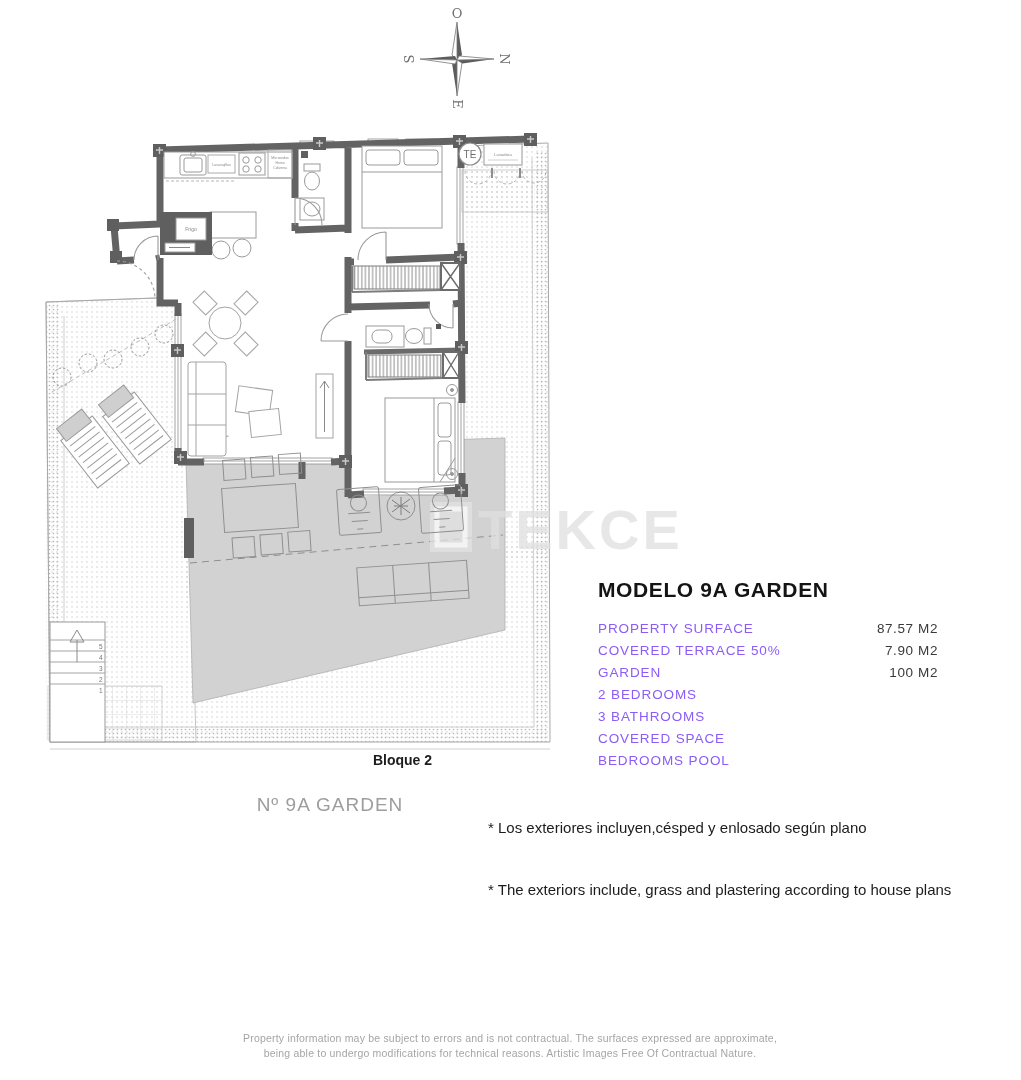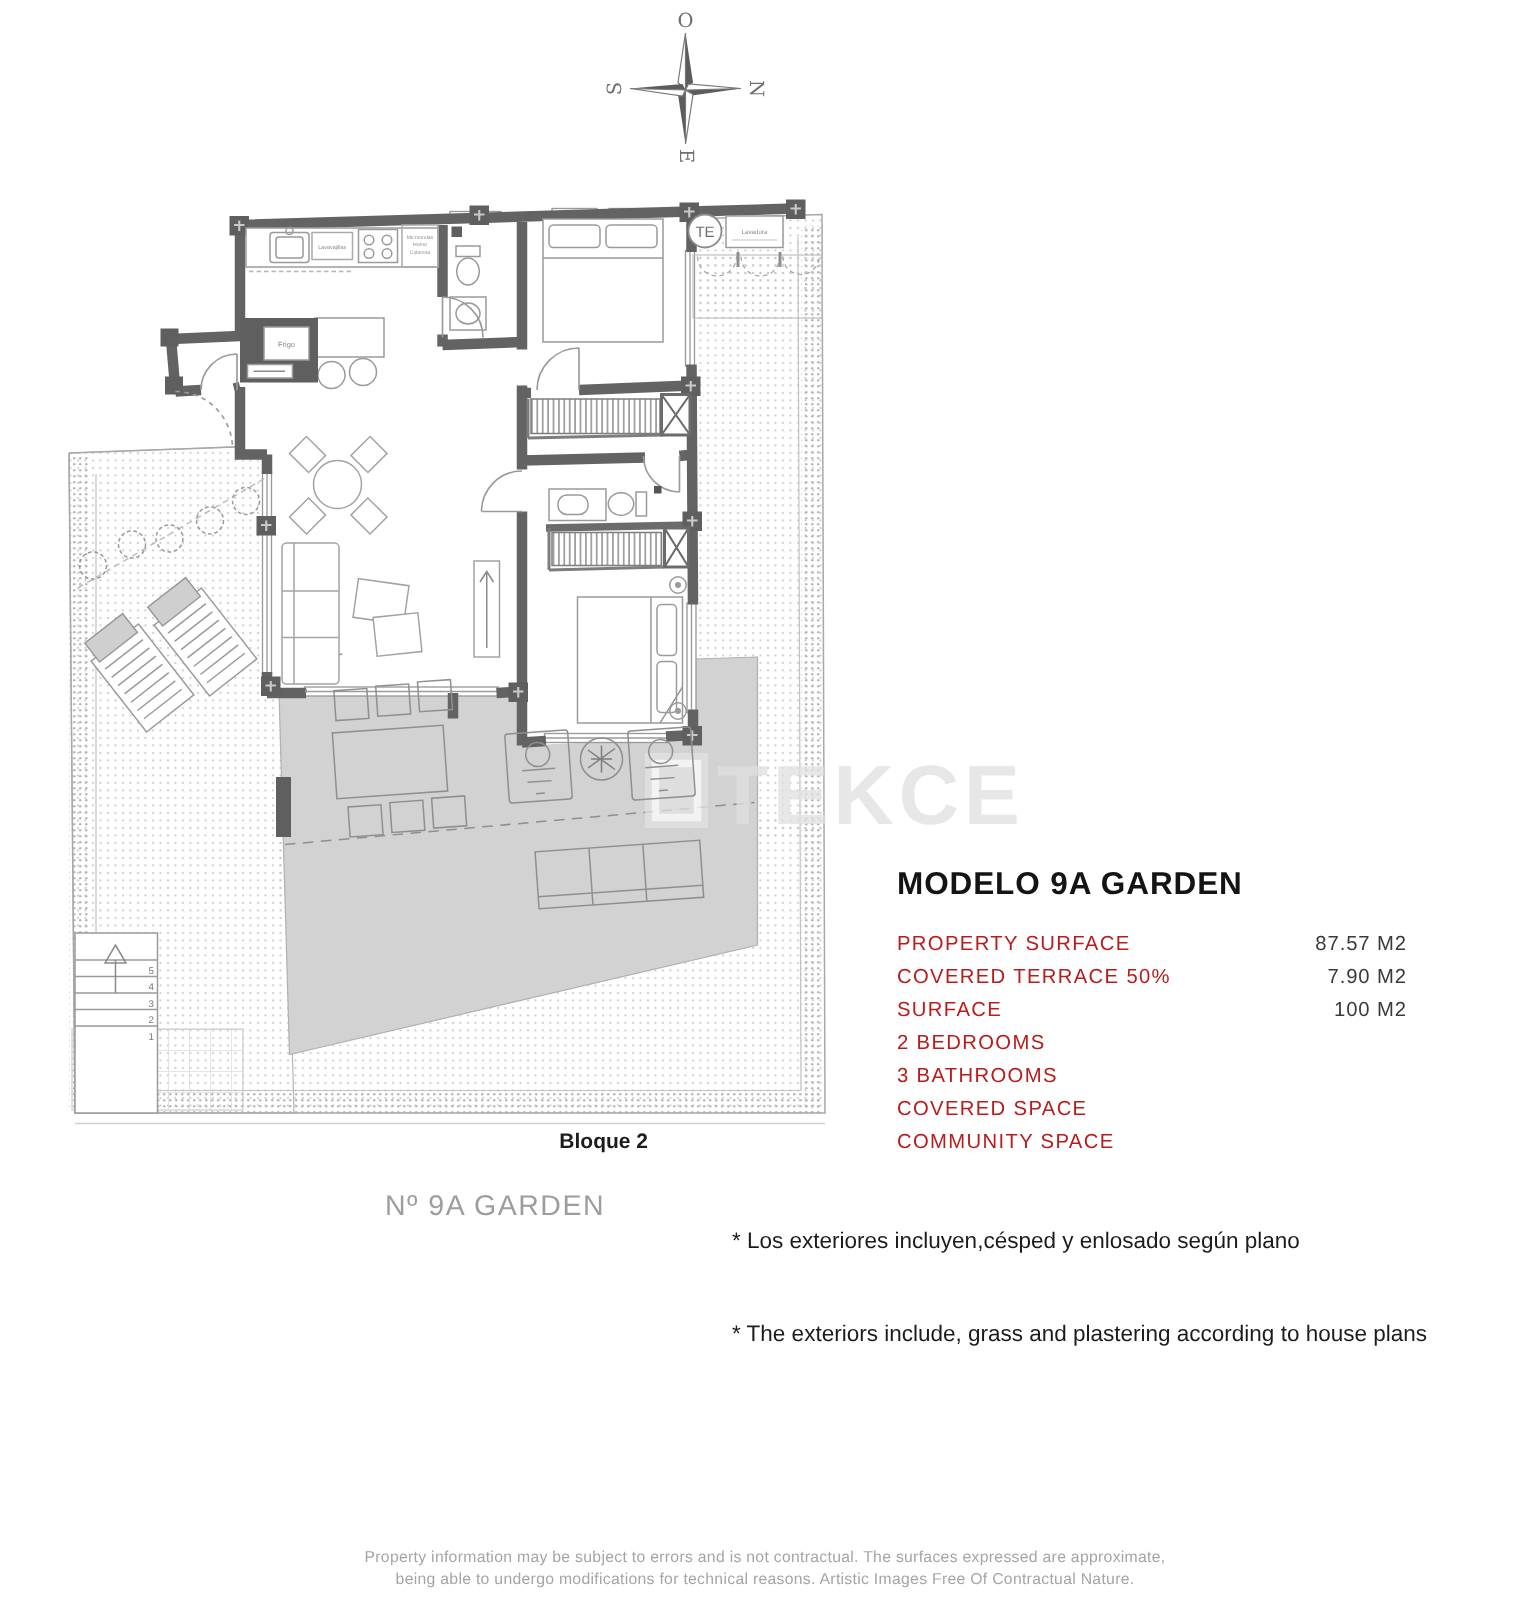--- a/index.html
+++ b/index.html
@@ -3,21 +3,21 @@
 <meta charset="utf-8">
 <style>
   html,body{margin:0;padding:0;background:#ffffff;}
   body{width:1021px;height:1080px;position:relative;font-family:"Liberation Sans",sans-serif;overflow:hidden;}
   #plan-svg{position:absolute;left:0;top:0;}
   .abs{position:absolute;}
   
   .info{left:598px;top:578px;width:340px;}
   .info-title{font-size:21px;font-weight:bold;letter-spacing:.6px;color:#141414;margin-bottom:16px;}
   .info-row{display:flex;justify-content:space-between;height:22px;line-height:22px;}
-  .info-label{font-size:13.5px;letter-spacing:.9px;color:#b91c1c;}
+  .info-label{font-size:13.5px;letter-spacing:.9px;color:#8b5cf6;}
   .info-value{font-size:13.5px;letter-spacing:.6px;color:#3a3a3a;text-align:right;}
   
   .block-label{left:228px;top:752px;width:204px;text-align:right;font-size:14px;font-weight:bold;color:#1c1c1c;}
   .unit-label{left:198px;top:794px;width:264px;text-align:center;font-size:19px;color:#9d9d9d;letter-spacing:1px;}
   
   .notes{left:488px;top:777px;width:480px;}
   .note-line{font-size:15px;color:#1c1c1c;line-height:22px;margin-top:40px;}
   
   .disclaimer{left:170px;top:1031px;width:680px;text-align:center;}
   .disc-line{font-size:10.5px;color:#a5a5a5;line-height:14.5px;letter-spacing:.2px;}
@@ -336,37 +336,37 @@
   <div class="info-title">MODELO 9A GARDEN</div>
   <div class="info-row">
     <span class="info-label">PROPERTY SURFACE</span>
     <span class="info-value">87.57 M2</span>
   </div>
   <div class="info-row">
     <span class="info-label">COVERED TERRACE 50%</span>
     <span class="info-value">7.90 M2</span>
   </div>
   <div class="info-row">
-    <span class="info-label">SURFACE</span>
+    <span class="info-label">GARDEN</span>
     <span class="info-value">100 M2</span>
   </div>
   <div class="info-row">
     <span class="info-label">2 BEDROOMS</span>
     <span class="info-value"></span>
   </div>
   <div class="info-row">
     <span class="info-label">3 BATHROOMS</span>
     <span class="info-value"></span>
   </div>
   <div class="info-row">
     <span class="info-label">COVERED SPACE</span>
     <span class="info-value"></span>
   </div>
   <div class="info-row">
-    <span class="info-label">COMMUNITY SPACE</span>
+    <span class="info-label">BEDROOMS POOL</span>
     <span class="info-value"></span>
   </div>
 </div>
 
 <div class="abs block-label">Bloque 2</div>
 <div class="abs unit-label">Nº 9A GARDEN</div>
 
 <div class="abs notes">
   <div class="note-line">* Los exteriores incluyen,césped y enlosado según plano</div>
   <div class="note-line">* The exteriors include, grass and plastering according to house plans</div>

